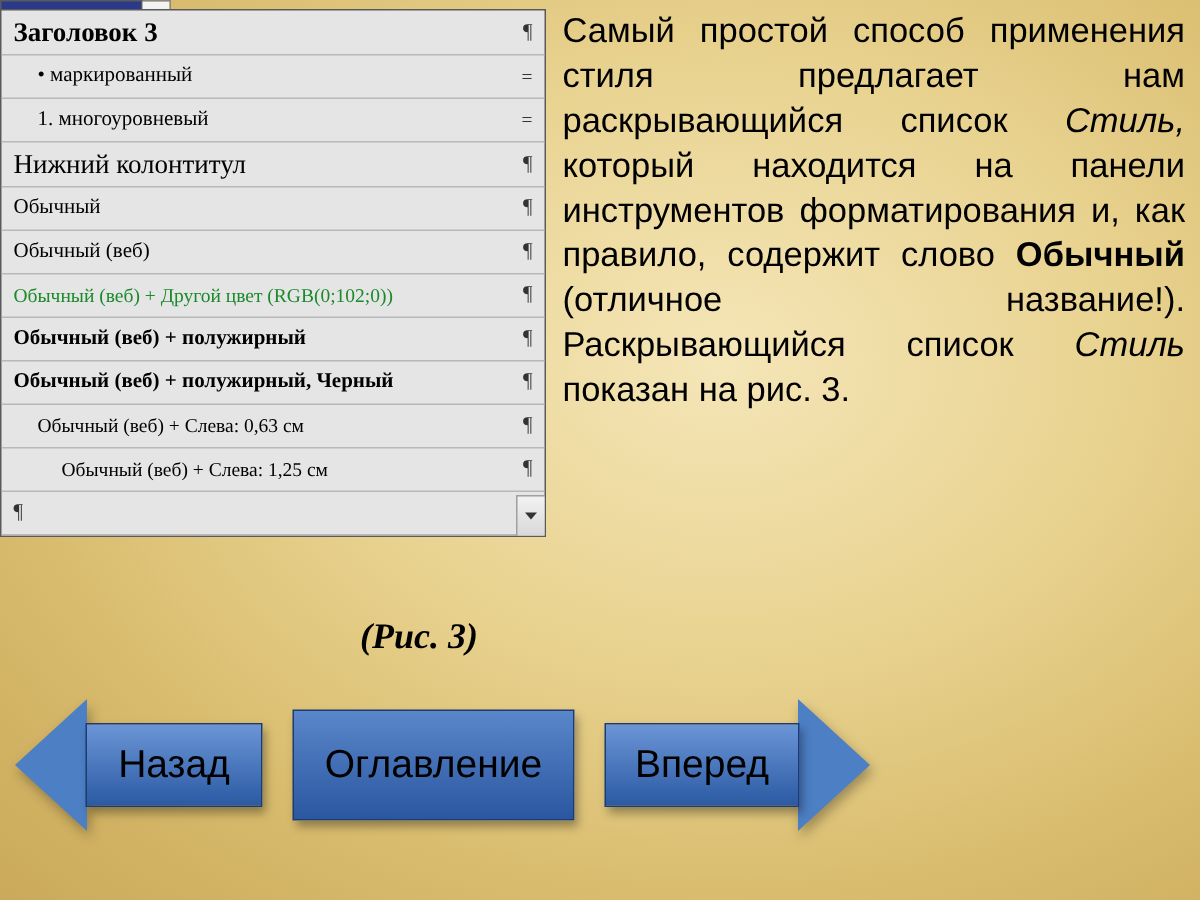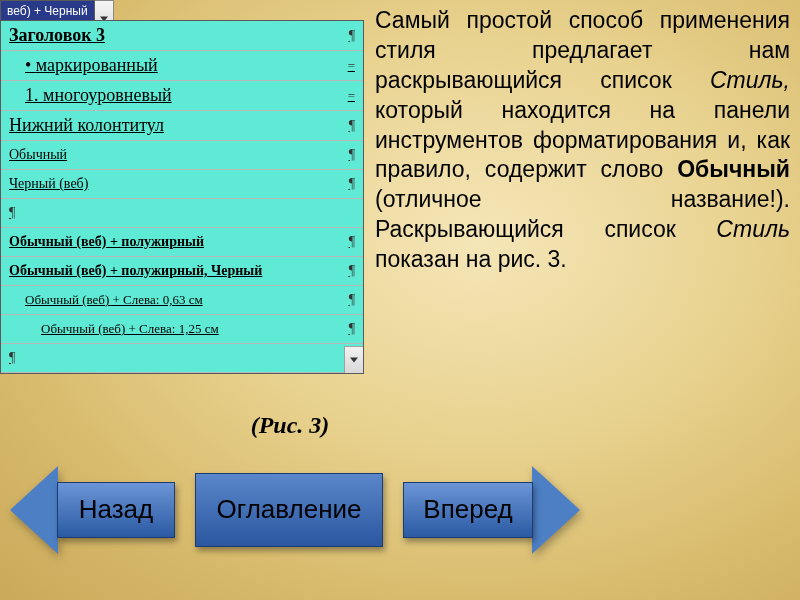--- a/index.html
+++ b/index.html
@@ -40,38 +40,37 @@
     border-left: 0;
     display: flex;
     align-items: center;
     justify-content: center;
   }
   .dd-head .arrow svg { width: 8px; height: 6px; }
 
   
   .panel {
     position: absolute;
-    top: 20px;
+    top: 6px;
     left: 0;
     width: 362px;
-    background: #5eead4;
+    background: #e5e5e5;
     border: 1px solid #5a5a5a;
-    text-decoration: underline;
   }
   .row {
     display: flex;
     align-items: center;
     justify-content: space-between;
     border-bottom: 1px solid #b8b8b8;
     padding: 4px 8px 4px 8px;
     min-height: 20px;
     font-family: "Times New Roman", serif;
   }
   .row:last-child { border-bottom: 0; }
-  .row .lbl { font-size: 18px; color:#000; }
+  .row .lbl { font-size: 14px; color:#000; }
   .row .pil { font-size: 14px; color:#333; font-family: "Times New Roman", serif; }
   .row.h3 .lbl { font-size: 18px; font-weight: bold; }
   .row.bulleted .lbl::before { content: "• "; }
   .row.bulleted { padding-left: 24px; }
   .row.numbered { padding-left: 24px; align-items: center; }
   .row.kolontitul .lbl { font-size: 18px; }
   .row.normal .lbl { font-size: 14px; }
   .row.normalweb .lbl { font-size: 14px; }
   .row.green .lbl { color: #1a8a2a; font-size: 13px; }
   .row.boldrow .lbl { font-weight: bold; font-size: 14px; }
@@ -98,21 +97,21 @@
   
   .caption {
     position: absolute;
     top: 412px;
     left: 240px;
     font-style: italic;
     font-weight: bold;
     font-size: 24px;
     line-height: 1.1;
     color: #000;
-    text-align: center;
+    text-align: left;
     width: 100px;
   }
 
   
   .desc {
     position: absolute;
     top: 6px;
     left: 375px;
     right: 10px;
     font-size: 23px;
@@ -211,25 +210,26 @@
     <span class="lbl">Нижний колонтитул</span>
     <span class="pil">¶</span>
   </div>
 
   <div class="row normal">
     <span class="lbl">Обычный</span>
     <span class="pil">¶</span>
   </div>
 
   <div class="row normalweb">
-    <span class="lbl">Черный (веб)</span>
+    <span class="lbl">Обычный (веб)</span>
     <span class="pil">¶</span>
   </div>
 
   <div class="row green small">
+    <span class="lbl">Обычный (веб) + Другой цвет (RGB(0;102;0))</span>
     <span class="pil">¶</span>
   </div>
 
   <div class="row boldrow">
     <span class="lbl">Обычный (веб) + полужирный</span>
     <span class="pil">¶</span>
   </div>
 
   <div class="row boldrow">
     <span class="lbl">Обычный (веб) + полужирный, Черный</span>

